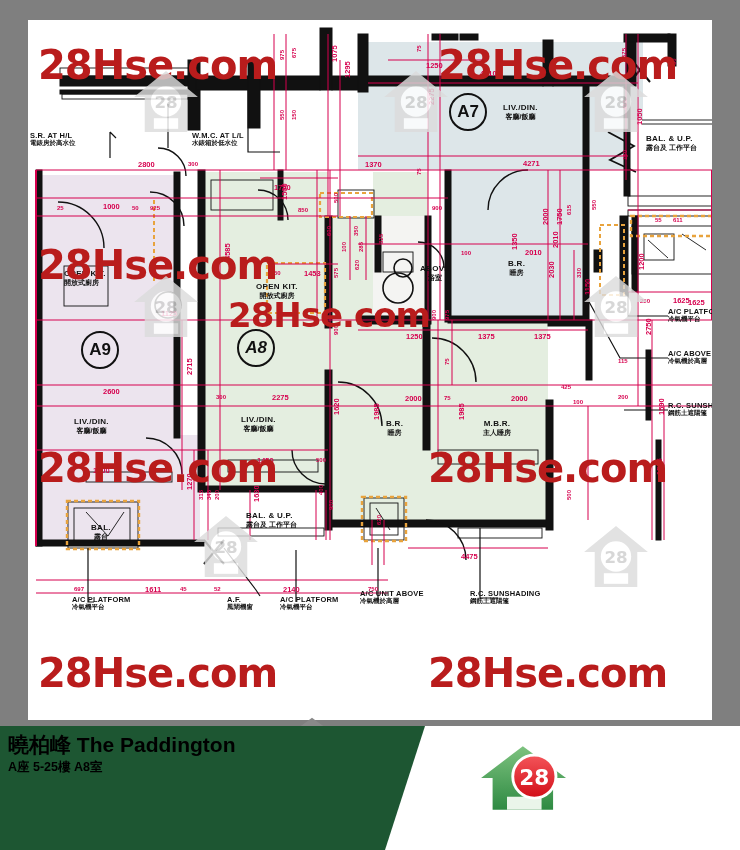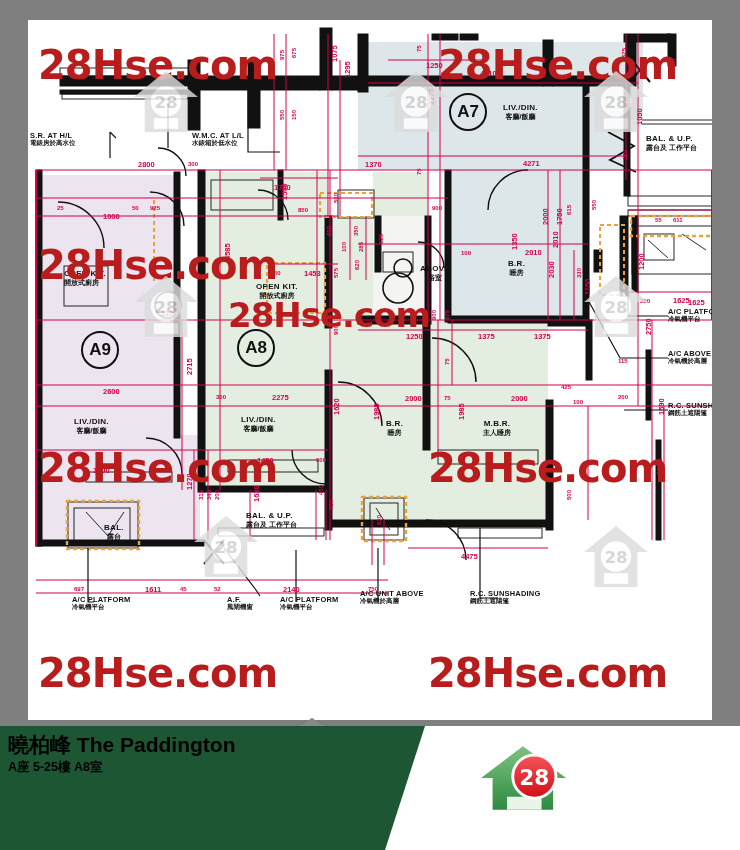--- a/index.html
+++ b/index.html
@@ -331,21 +331,21 @@
         <path d="M 268 530 L 268 582"></path>
         <path d="M 350 528 L 350 580"></path>
         <path d="M 452 508 L 452 578 L 470 578"></path>
         <path d="M 600 272 L 600 296 L 640 296"></path>
         <path d="M 560 280 L 592 338 L 640 338"></path>
         <path d="M 596 390 L 640 390"></path>
       </g>
     </svg>
 
     <div class="unitcircle" style="left:421px; top:73px;">A7</div>
-    <div class="unitcircle" style="left:209px; top:309px;">A8</div>
+    <div class="unitcircle" style="left:209px; top:309px;font-style:italic;">A8</div>
     <div class="unitcircle" style="left:53px; top:311px;">A9</div>
 
     <div class="rlabel" style="left:475px; top:84px;">
       <span class="en">LIV./DIN.</span>
       <span class="zh">客廳/飯廳</span>
     </div>
     <div class="rlabel" style="left:480px; top:240px;">
       <span class="en">B.R.</span>
       <span class="zh">睡房</span>
     </div>
@@ -378,21 +378,21 @@
       <span class="zh">露台及 工作平台</span>
     </div>
     <div class="rlabel" style="left:36px; top:250px; text-align:left;">
       <span class="en">OPEN KIT.</span>
       <span class="zh">開放式廚房</span>
     </div>
     <div class="rlabel" style="left:46px; top:398px;">
       <span class="en">LIV./DIN.</span>
       <span class="zh">客廳/飯廳</span>
     </div>
-    <div class="rlabel" style="left:76px; top:504px;text-align:center;">
+    <div class="rlabel" style="left:63px; top:504px;text-align:center;">
       <span class="en">BAL.</span>
       <span class="zh">露台</span>
     </div>
 
     <div class="anno" style="left:2px; top:112px;">
       <span class="en">S.R. AT H/L</span>
       <span class="zh">電錶房於高水位</span>
     </div>
     <div class="anno" style="left:164px; top:112px;">
       <span class="en">W.M.C. AT L/L</span>
@@ -432,21 +432,21 @@
     </div>
 
     <div id="dims-h">
         <span class="dim" style="left: 398px; top: 42px;">1250</span>
         <span class="dim" style="left: 452px; top: 50px;">4510</span>
         <span class="dim" style="left: 495px; top: 140px;">4271</span>
         <span class="dim" style="left: 110px; top: 141px;">2800</span>
         <span class="dim sm" style="left: 160px; top: 141px;">300</span>
         <span class="dim" style="left: 337px; top: 141px;">1370</span>
         <span class="dim" style="left: 246px; top: 164px;">1750</span>
-        <span class="dim" style="left: 75px; top: 193px;">1000</span>
+        <span class="dim" style="left: 75px; top: 183px;">1000</span>
         <span class="dim sm" style="left: 122px; top: 185px;">925</span>
         <span class="dim sm" style="left: 104px; top: 185px;">50</span>
         <span class="dim sm" style="left: 29px; top: 185px;">25</span>
         <span class="dim sm" style="left: 270px; top: 187px;">850</span>
         <span class="dim sm" style="left: 404px; top: 185px;">900</span>
         <span class="dim" style="left: 276px; top: 250px;">1453</span>
         <span class="dim sm" style="left: 246px; top: 250px;">50</span>
         <span class="dim" style="left: 497px; top: 229px;">2010</span>
         <span class="dim sm" style="left: 433px; top: 230px;">100</span>
         <span class="dim" style="left: 133px; top: 290px;">1125</span>

